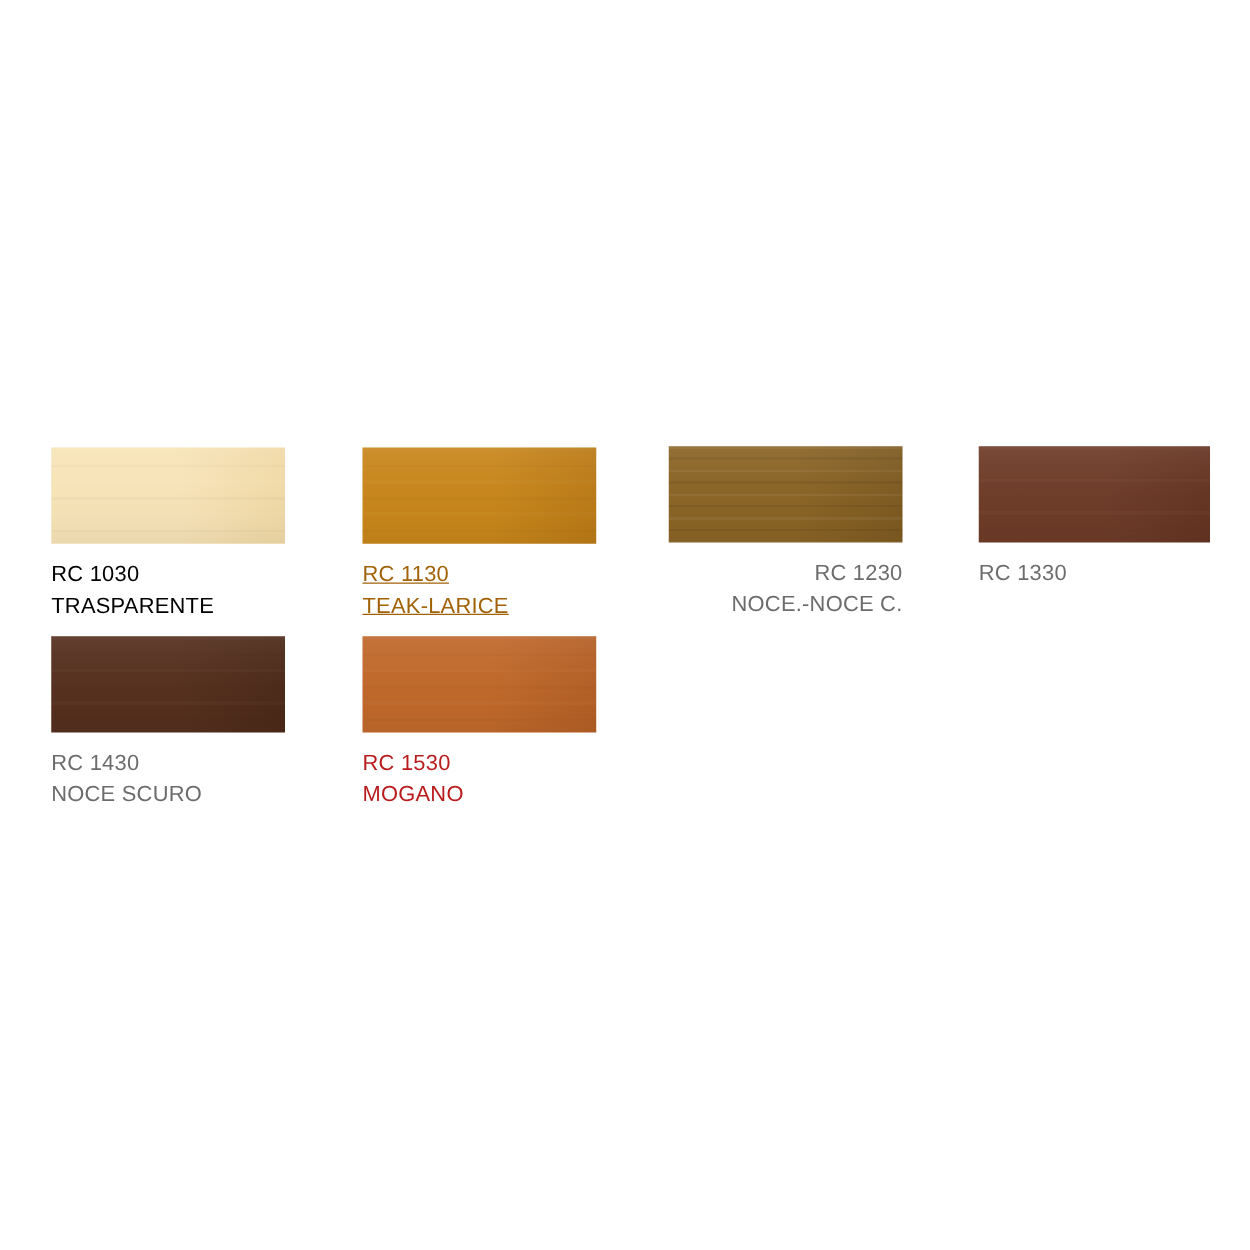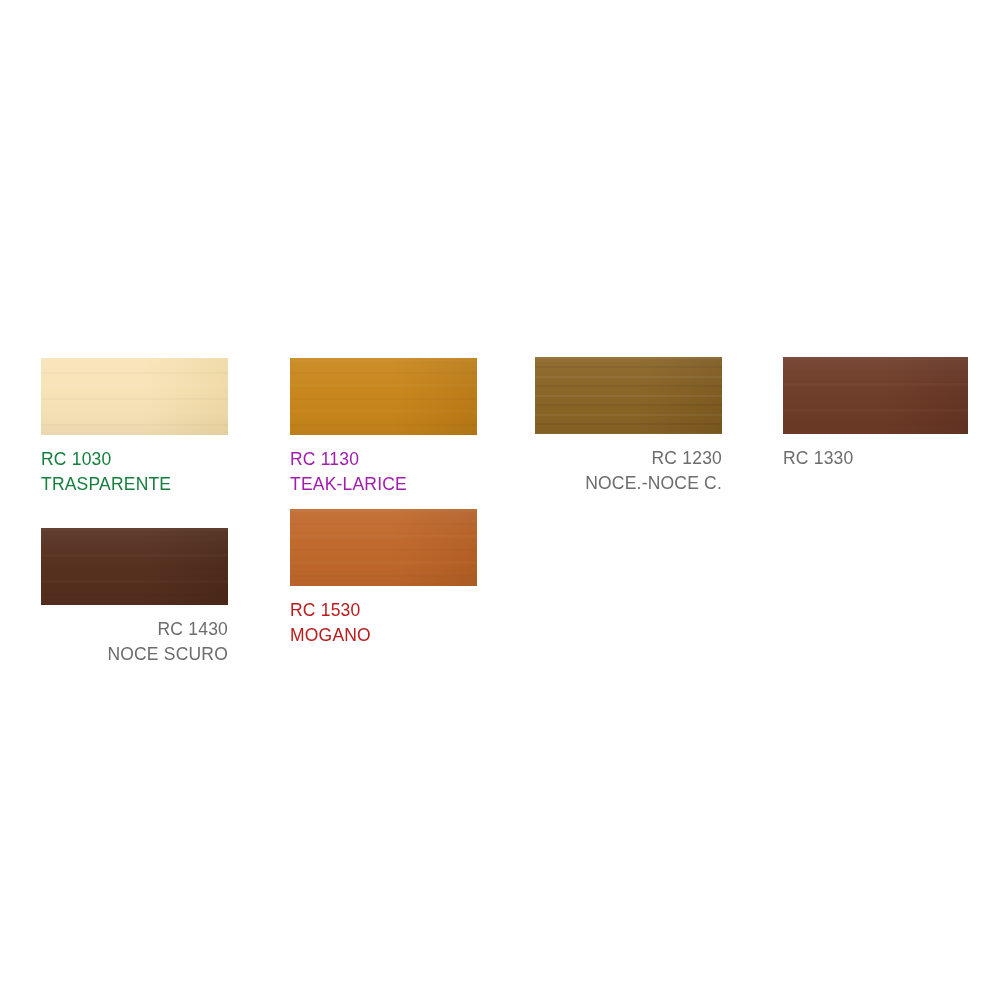--- a/index.html
+++ b/index.html
@@ -97,30 +97,30 @@
   }
 </style>
 </head>
 <body>
 
 <div id="swatch-chart" style="background: rgb(255, 255, 255);">
     <div class="swatch-cell" style="left: 41px; top: 358px;">
       <div class="swatch-chip faint-grain" style="background: linear-gradient(90deg, rgb(247, 227, 183) 0%, rgb(247, 227, 183) 55%, rgb(240, 217, 166) 100%);">
         <div class="grain-layer"></div>
       </div>
-      <div class="swatch-caption" style="color: #15803d;">
+      <div class="swatch-caption" style="color: #000000;">
         <span class="caption-code">RC 1030</span>
         <span class="caption-name">TRASPARENTE</span>
       </div>
     </div>
     <div class="swatch-cell" style="left: 290px; top: 358px;">
       <div class="swatch-chip faint-grain" style="background: linear-gradient(90deg, rgb(200, 134, 27) 0%, rgb(200, 134, 27) 55%, rgb(186, 122, 22) 100%);">
         <div class="grain-layer"></div>
       </div>
-      <div class="swatch-caption" style="color: #a21caf;">
+      <div class="swatch-caption" style="color: #a16207; text-decoration: underline;">
         <span class="caption-code">RC 1130</span>
         <span class="caption-name">TEAK-LARICE</span>
       </div>
     </div>
     <div class="swatch-cell" style="left: 535px; top: 357px; text-align: right;">
       <div class="swatch-chip grain" style="background: linear-gradient(90deg, rgb(138, 100, 38) 0%, rgb(138, 100, 38) 55%, rgb(125, 90, 32) 100%);">
         <div class="grain-layer"></div>
       </div>
       <div class="swatch-caption" style="color: rgb(108, 108, 108);">
         <span class="caption-code">RC 1230</span>
@@ -128,21 +128,21 @@
       </div>
     </div>
     <div class="swatch-cell" style="left: 783px; top: 357px;">
       <div class="swatch-chip faint-grain" style="background: linear-gradient(90deg, rgb(110, 60, 40) 0%, rgb(110, 60, 40) 55%, rgb(100, 52, 34) 100%); width: 185px;">
         <div class="grain-layer"></div>
       </div>
       <div class="swatch-caption" style="color: rgb(108, 108, 108);">
         <span class="caption-code">RC 1330</span>
       </div>
     </div>
-    <div class="swatch-cell" style="left: 41px; top: 528px; text-align: right;">
+    <div class="swatch-cell" style="left: 41px; top: 509px;">
       <div class="swatch-chip faint-grain" style="background: linear-gradient(90deg, rgb(85, 47, 30) 0%, rgb(85, 47, 30) 55%, rgb(76, 41, 24) 100%);">
         <div class="grain-layer"></div>
       </div>
       <div class="swatch-caption" style="color: rgb(108, 108, 108);">
         <span class="caption-code">RC 1430</span>
         <span class="caption-name">NOCE SCURO</span>
       </div>
     </div>
     <div class="swatch-cell" style="left: 290px; top: 509px;">
       <div class="swatch-chip faint-grain" style="background: linear-gradient(90deg, rgb(192, 104, 43) 0%, rgb(192, 104, 43) 55%, rgb(179, 95, 37) 100%);">

